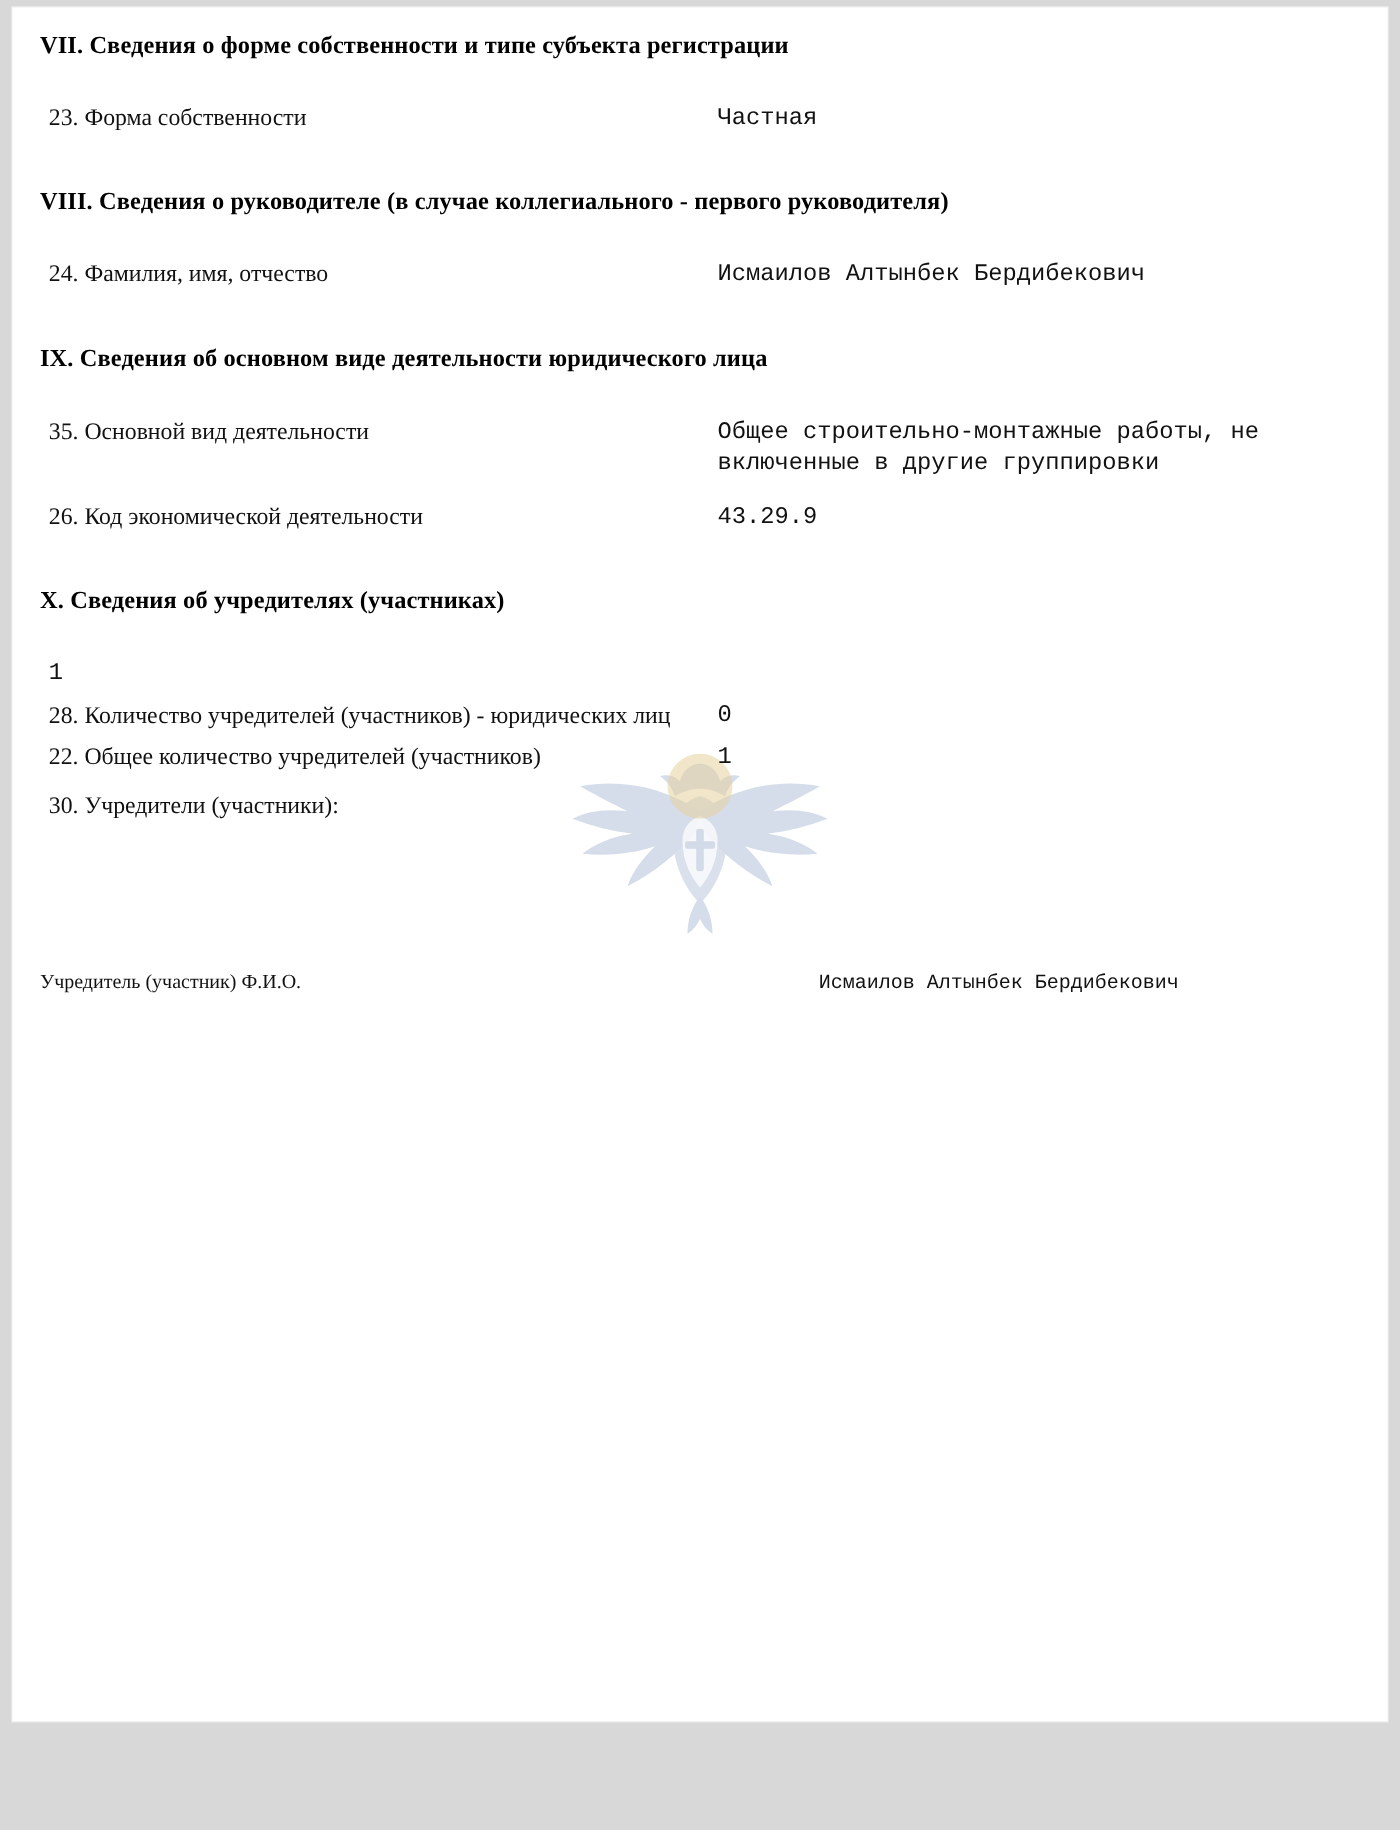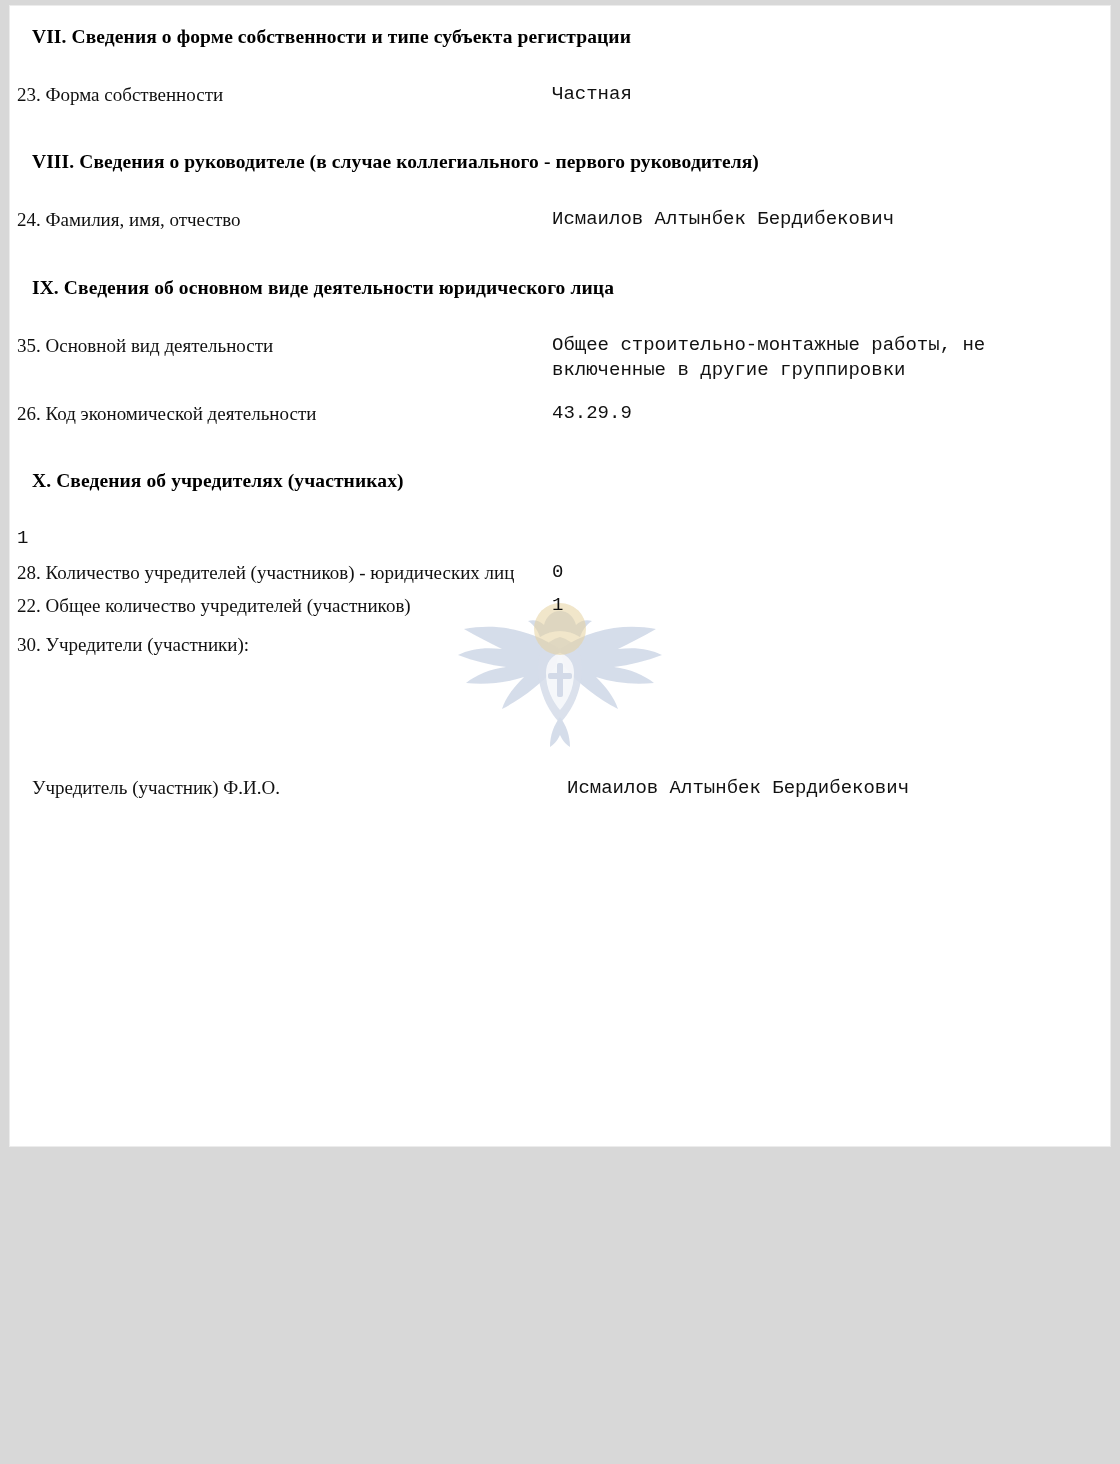--- a/index.html
+++ b/index.html
@@ -8,21 +8,21 @@
     background: #d8d8d8;
   }
   body {
     width: 1120px;
     height: 1464px;
     font-family: "Liberation Serif", serif;
   }
   .page {
     position: relative;
     width: 1100px;
-    height: 1140px;
+    height: 1371px;
     margin: 6px auto 0 auto;
     background: #ffffff;
     box-shadow: 0 0 0 1px #ececec;
     overflow: hidden;
   }
   .content {
     position: relative;
     padding: 20px 0 0 0;
     z-index: 2;
   }
@@ -31,21 +31,21 @@
     font-weight: bold;
     font-size: 19.5px;
     color: #000000;
     margin: 0;
     padding: 0 0 0 22px;
     letter-spacing: 0.1px;
   }
   .row {
     position: relative;
     display: flex;
-    padding: 0 0 0 7px;
+    padding: 0 0 0 29px;
     font-size: 19px;
     color: #111111;
     line-height: 1.33;
   }
   .label {
     width: 535px;
     flex: 0 0 535px;
     padding-right: 10px;
     box-sizing: border-box;
   }
@@ -57,22 +57,23 @@
   .sp-8 { height: 8px; }
   .sp-14 { height: 14px; }
   .sp-18 { height: 18px; }
   .sp-34 { height: 34px; }
   .sp-44 { height: 44px; }
   .sp-60 { height: 60px; }
   .founder-row {
     position: relative;
     display: flex;
     padding: 0 0 0 22px;
-    font-size: 19px;
+    font-size: 16px;
     color: #111111;
+    justify-content: space-between;
   }
   .founder-row .label { width: 535px; flex: 0 0 535px; }
 
   
   .watermark {
     position: absolute;
     left: 50%;
     top: 565px;
     width: 300px;
     height: 200px;

